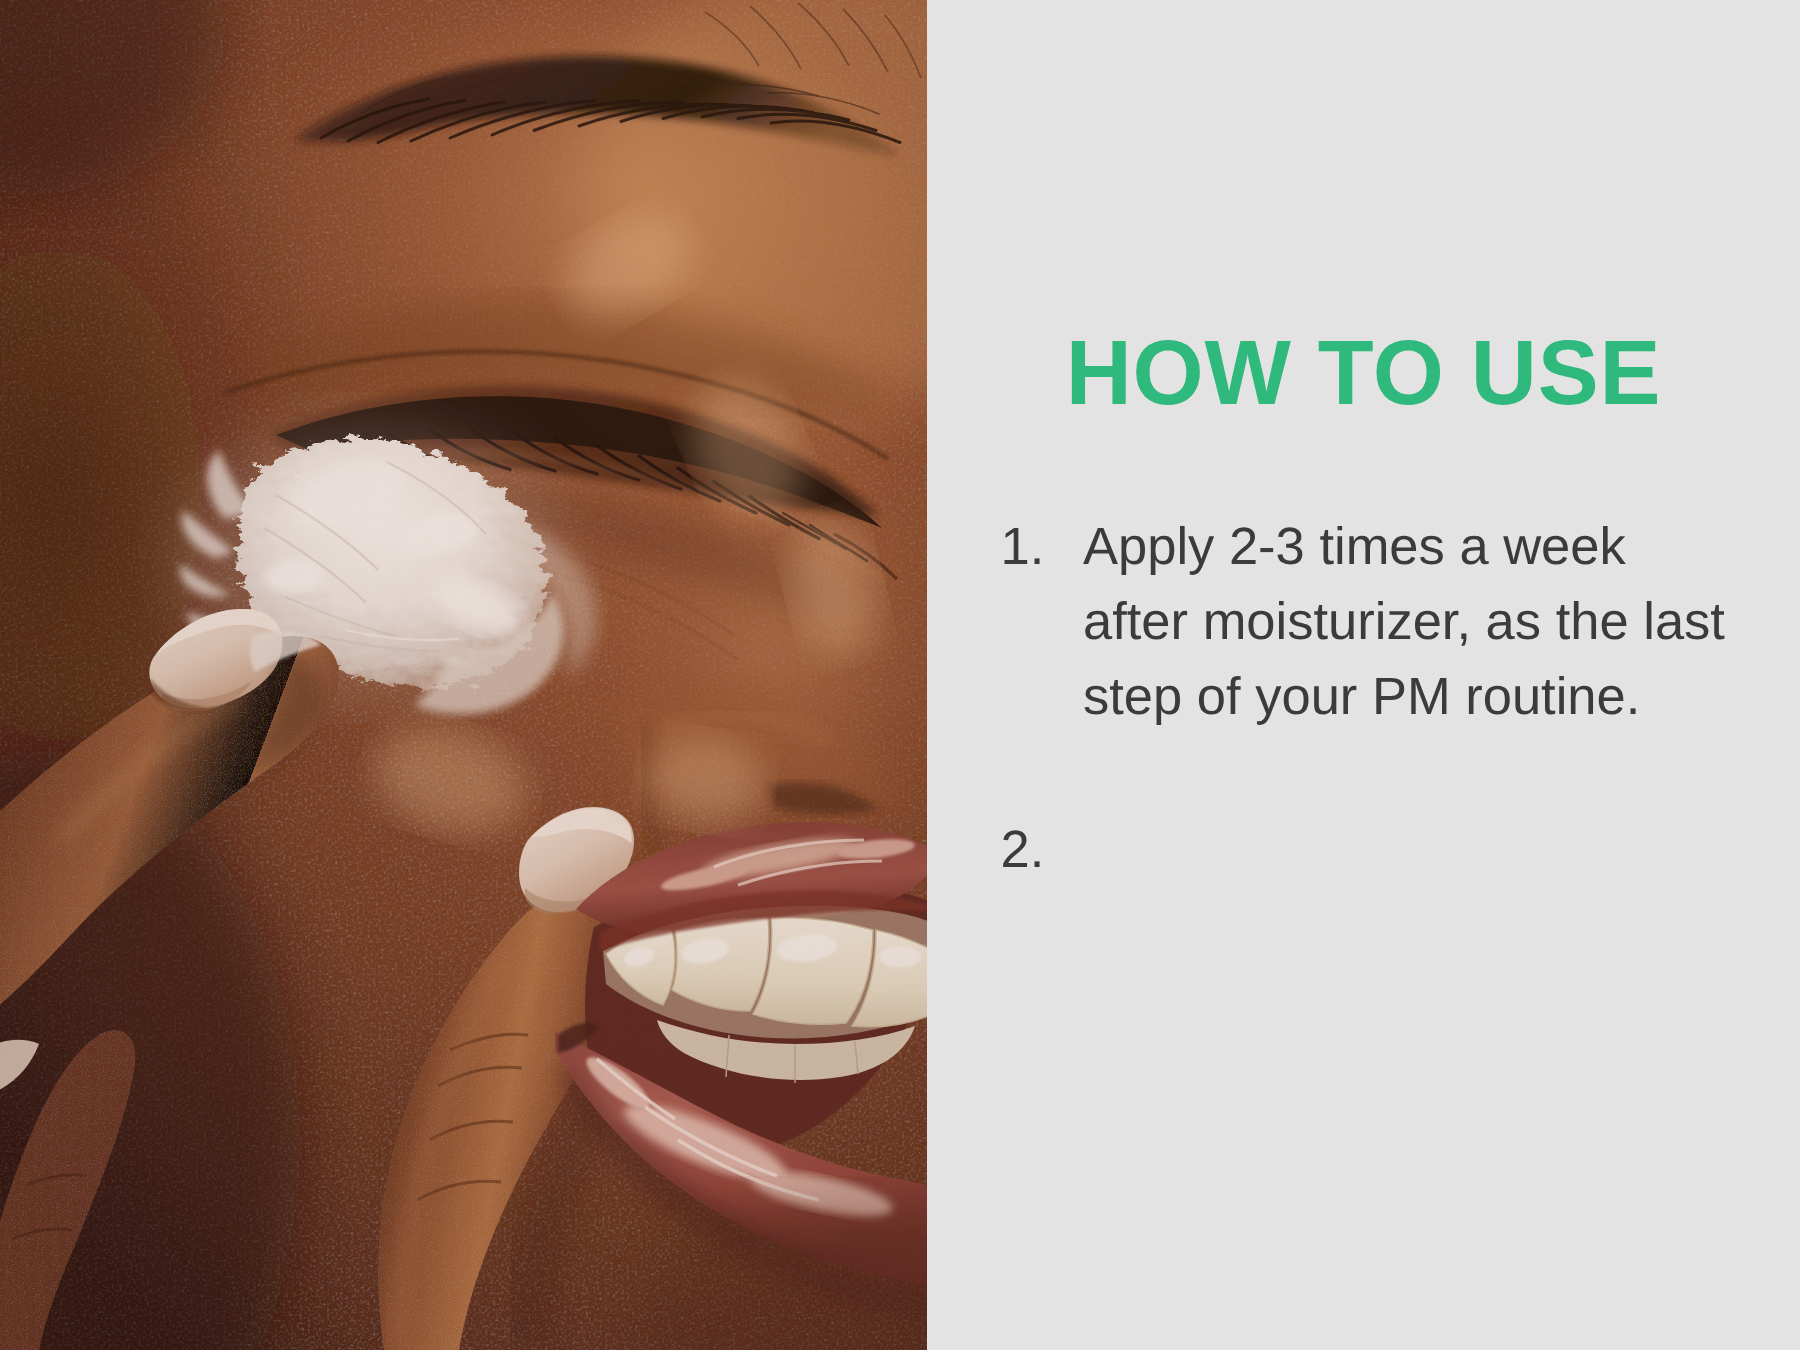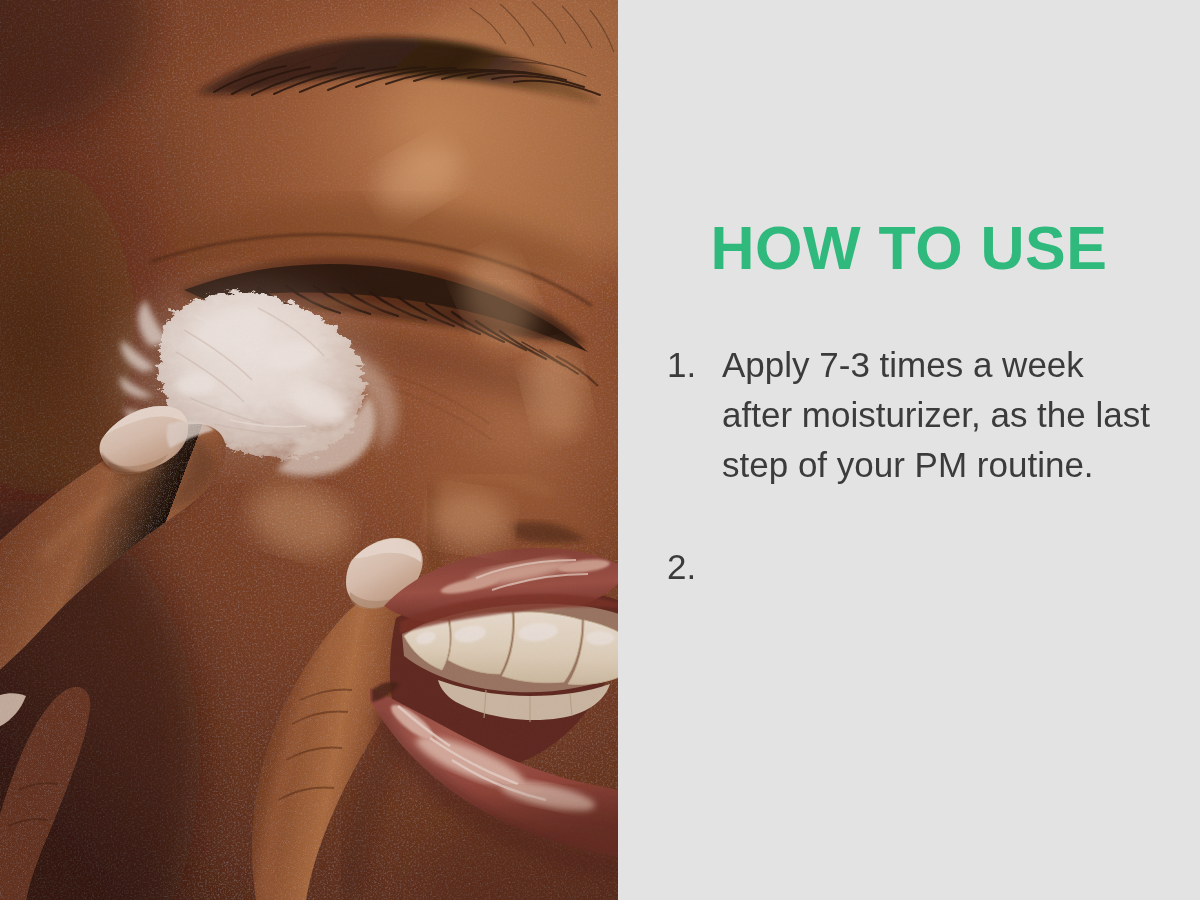--- a/index.html
+++ b/index.html
@@ -547,21 +547,21 @@
     </svg>
   </div>
 
   <div class="content-panel">
 
     <div class="heading">HOW TO USE</div>
 
     <ol class="steps">
       <li class="step">
         <span class="step-num">1.</span>
-        <span class="step-text">Apply 7-3 times a week after moisturizer, as the last step of your PM routine.</span>
+        <span class="step-text">Apply 2-3 times a week after moisturizer, as the last step of your PM routine.</span>
       </li>
       <li class="step">
         <span class="step-num">2.</span>
       </li>
     </ol>
 
   </div>
 </div>
 
 </body></html>

